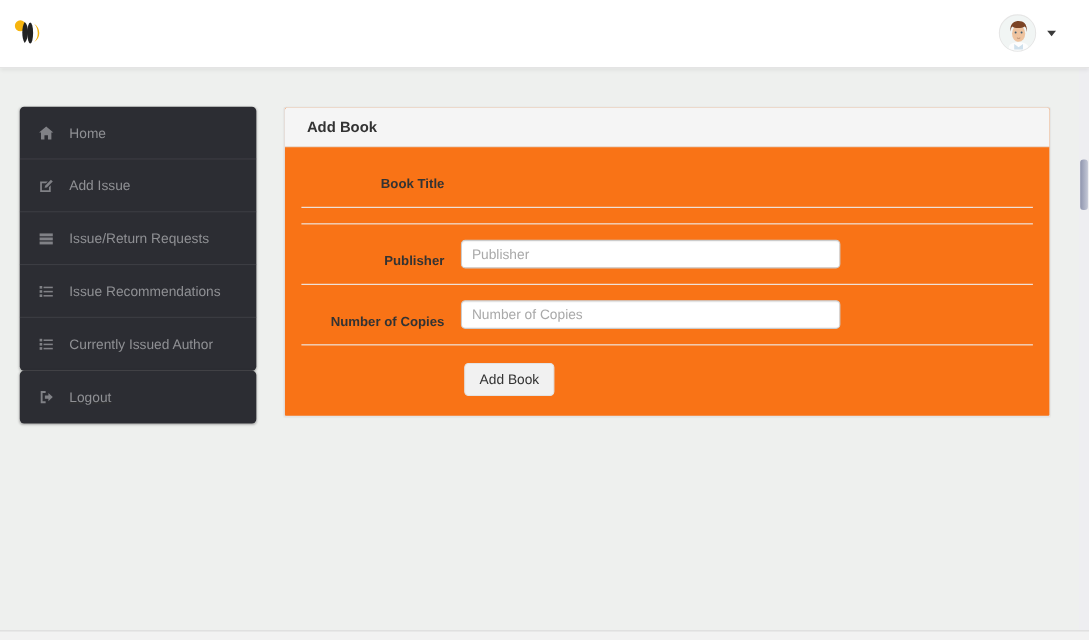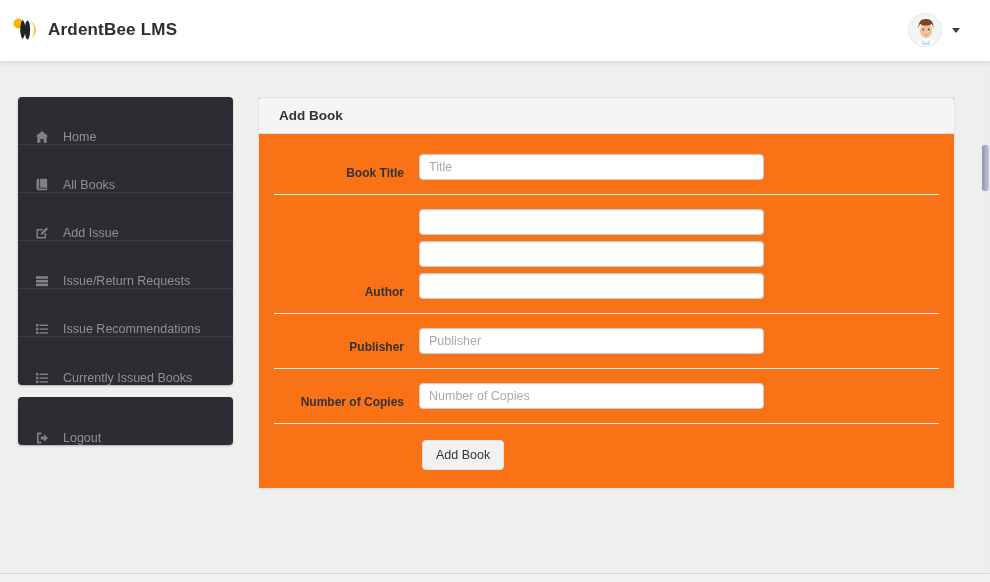--- a/index.html
+++ b/index.html
@@ -47,31 +47,31 @@
   
   .sidebar { position:absolute; left:18px; top:97px; width:215px; }
   .side-block {
     background:#2c2d33;
     border-radius:4px;
     box-shadow:0 1px 2px rgba(0,0,0,0.25);
     overflow:hidden;
   }
   .side-item {
     height:48px;
-    display:flex; align-items:flex-end;
+    display:flex; align-items:center;
     padding:0 16px;
     color:#8f9094;
     font-size:12.5px;
     cursor:pointer;
     border-bottom:1px solid #3c3d43;
   }
   .side-item:last-child { border-bottom:none; }
   .side-icon { width:15px; height:15px; margin-right:14px; flex:0 0 15px; display:flex; align-items:center; justify-content:center; color:#808186; }
   .side-icon svg { width:14px; height:14px; display:block; }
-  .logout-block { margin-top:12px;text-decoration:underline; }
+  .logout-block { margin-top:0;text-decoration:underline; }
 
   
   .panel {
     position:absolute; left:258px; top:97px; width:697px;
     background:#f97316;
     border:1px solid #e4e4e4;
     border-radius:2px;
     box-shadow:0 1px 1px rgba(0,0,0,0.04);
   }
   .panel-header {
@@ -128,21 +128,20 @@
 <div class="topbar">
   <div class="brand">
     <span style="display:block;width:26px;height:28px;">
       <svg viewBox="0 0 26 28" width="26" height="28">
         <circle cx="5.5" cy="7.5" r="5" fill="#f6b40e"></circle>
         <path d="M9.5,4 C13.5,7 13.5,19 9.5,23 C6.5,19 6.5,8 9.5,4 Z" fill="#222222"></path>
         <ellipse cx="14.5" cy="14" rx="2.6" ry="9.5" fill="#222222"></ellipse>
         <path d="M18,5.5 A10,10 0 0 1 18,22.5 A12.5,12.5 0 0 0 18,5.5 Z" fill="#f6b40e"></path>
       </svg>
     </span>
-    <span class="brand-title">ArdentBee LMS</span>
   </div>
 
   <div class="user-menu">
     <span class="avatar">
       <svg viewBox="0 0 34 34" width="34" height="34">
         <circle cx="17" cy="17" r="17" fill="#f1f5f4"></circle>
         <path d="M17,33 C11,33 8,30 8,30 C8,26 12,24.5 17,24.5 C22,24.5 26,26 26,30 C26,30 23,33 17,33 Z" fill="#fdfdfd"></path>
         <path d="M13,26 L17,29 L21,26 L21,31 L13,31 Z" fill="#cfe0ec"></path>
         <ellipse cx="17" cy="16.5" rx="6" ry="7.5" fill="#eec39f"></ellipse>
         <path d="M9.5,15 C9,8 12,5 17,5 C22,5 25,8 24.5,15 C24.5,15 24,10.5 22.5,10 C20,12 13,12 11.5,10 C10,10.5 9.5,15 9.5,15 Z" fill="#7b4426"></path>
@@ -166,30 +165,20 @@
       <span class="side-icon">
         <svg viewBox="0 0 14 14">
             <path d="M7 1 L13.5 6.4 L11.7 6.4 L11.7 12.8 L8.6 12.8 L8.6 9 L5.4 9 L5.4 12.8 L2.3 12.8 L2.3 6.4 L0.5 6.4 Z" fill="currentColor"></path>
           </svg>
       </span>
       <span>Home</span>
     </div>
 
 
 
-    <div class="side-item">
-      <span class="side-icon">
-        <svg viewBox="0 0 14 14">
-            <path d="M3.2 0.8 H11 A1.2 1.2 0 0 1 12.2 2 V11 A1.2 1.2 0 0 1 11 12.2 H3.2 A1.7 1.7 0 0 1 1.5 10.5 V2.5 A1.7 1.7 0 0 1 3.2 0.8 Z" fill="currentColor"></path>
-            <path d="M3.5 10.1 H11.4" stroke="#2c2d33" stroke-width="1" fill="none"></path>
-            <path d="M4.6 0.8 V9" stroke="#2c2d33" stroke-width="0.9" fill="none"></path>
-          </svg>
-      </span>
-      <span>All Books</span>
-    </div>
 
     <div class="side-item">
       <span class="side-icon">
         <svg viewBox="0 0 14 14">
             <path d="M1.5 3 H8.5 L6.8 4.6 H3.1 V11 H9.5 V8.2 L11.1 6.5 V12.6 H1.5 Z" fill="currentColor"></path>
             <path d="M5.6 8.6 L6 6.9 L11.3 1.5 L13 3.1 L7.6 8.4 Z" fill="currentColor"></path>
           </svg>
       </span>
       <span>Add Issue</span>
     </div>
@@ -223,21 +212,21 @@
       <span class="side-icon">
         <svg viewBox="0 0 14 14">
             <rect x="1" y="2" width="2.4" height="2.4" fill="currentColor"></rect>
             <rect x="4.6" y="2.6" width="8.4" height="1.4" fill="currentColor"></rect>
             <rect x="1" y="5.8" width="2.4" height="2.4" fill="currentColor"></rect>
             <rect x="4.6" y="6.4" width="8.4" height="1.4" fill="currentColor"></rect>
             <rect x="1" y="9.6" width="2.4" height="2.4" fill="currentColor"></rect>
             <rect x="4.6" y="10.2" width="8.4" height="1.4" fill="currentColor"></rect>
           </svg>
       </span>
-      <span>Currently Issued Books</span>
+      <span>Currently Issued Author</span>
     </div>
 
   </div>
 
   <div class="side-block logout-block">
     <div class="side-item">
       <span class="side-icon">
         <svg viewBox="0 0 14 14">
             <path d="M6.5 1.5 H2 V12.5 H6.5 V10.8 H3.7 V3.2 H6.5 Z" fill="currentColor"></path>
             <path d="M5.8 5.6 H9 V3.3 L13 7 L9 10.7 V8.4 H5.8 Z" fill="currentColor"></path>
@@ -248,35 +237,24 @@
   </div>
 </div>
 
 <div class="panel">
   <div class="panel-header">Add Book</div>
 
   <div class="panel-body">
 
     <div class="form-group">
       <label class="form-label">Book Title</label>
-      <div class="form-controls">
-        <input class="text-input" type="text" placeholder="Title" style="">
-      </div>
-    </div>
-
-    <hr class="divider">
-
-    <div class="form-group">
-      <label class="form-label">Author</label>
-      <div class="form-controls">
-        <input class="text-input" type="text" style="">
-        <input class="text-input" type="text" style="">
-        <input class="text-input" type="text" style="">
-      </div>
-    </div>
+    </div>
+
+    <hr class="divider">
+
 
     <hr class="divider">
 
     <div class="form-group">
       <label class="form-label">Publisher</label>
       <div class="form-controls">
         <input class="text-input" type="text" placeholder="Publisher" style="">
       </div>
     </div>
 

